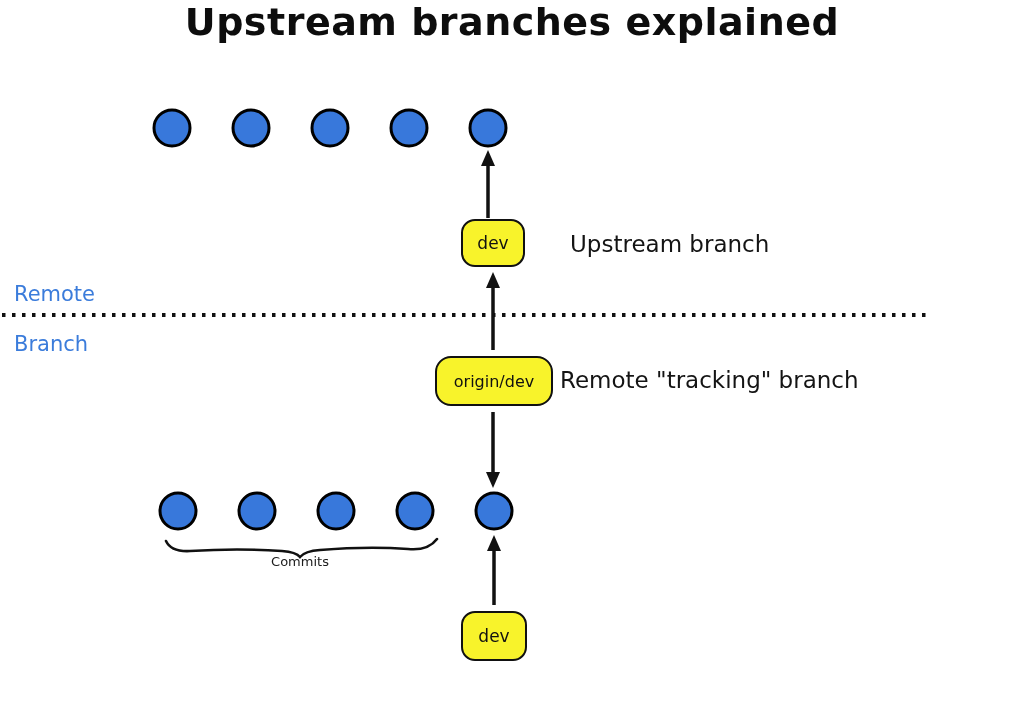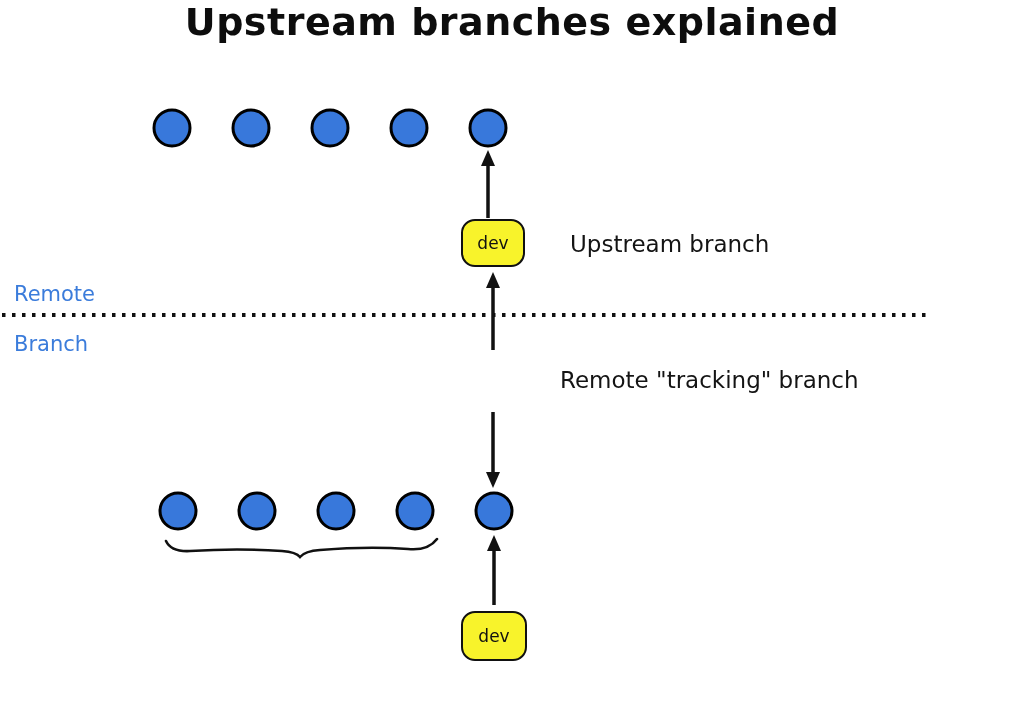--- a/index.html
+++ b/index.html
@@ -93,24 +93,28 @@
       <polygon points="494,535 487,551 501,551" fill="#111"></polygon>
     </g>
 
     <path d="M 166 541 Q 171 552 190 551 Q 238 548 282 551 Q 296 552 300 557
              Q 305 551 320 550 Q 368 546 408 549 Q 428 551 437 539" fill="none" stroke="#111" stroke-width="2.6" stroke-linecap="round"></path>
   </svg>
 
   <div class="tag-box tag-dev-upstream">
     <span>dev</span>
   </div>
+  <div class="tag-box tag-origin-dev">
+    <span>origin/dev</span>
+  </div>
   <div class="tag-box tag-dev-local">
     <span>dev</span>
   </div>
 
   <div class="caption caption-upstream">Upstream branch</div>
   <div class="caption caption-tracking">Remote "tracking" branch</div>
 
   <div class="side-label side-label-remote">Remote</div>
   <div class="side-label side-label-local">Branch</div>
 
+  <div class="commits-label">Commits</div>
 
 </div>
 
 </body></html>

